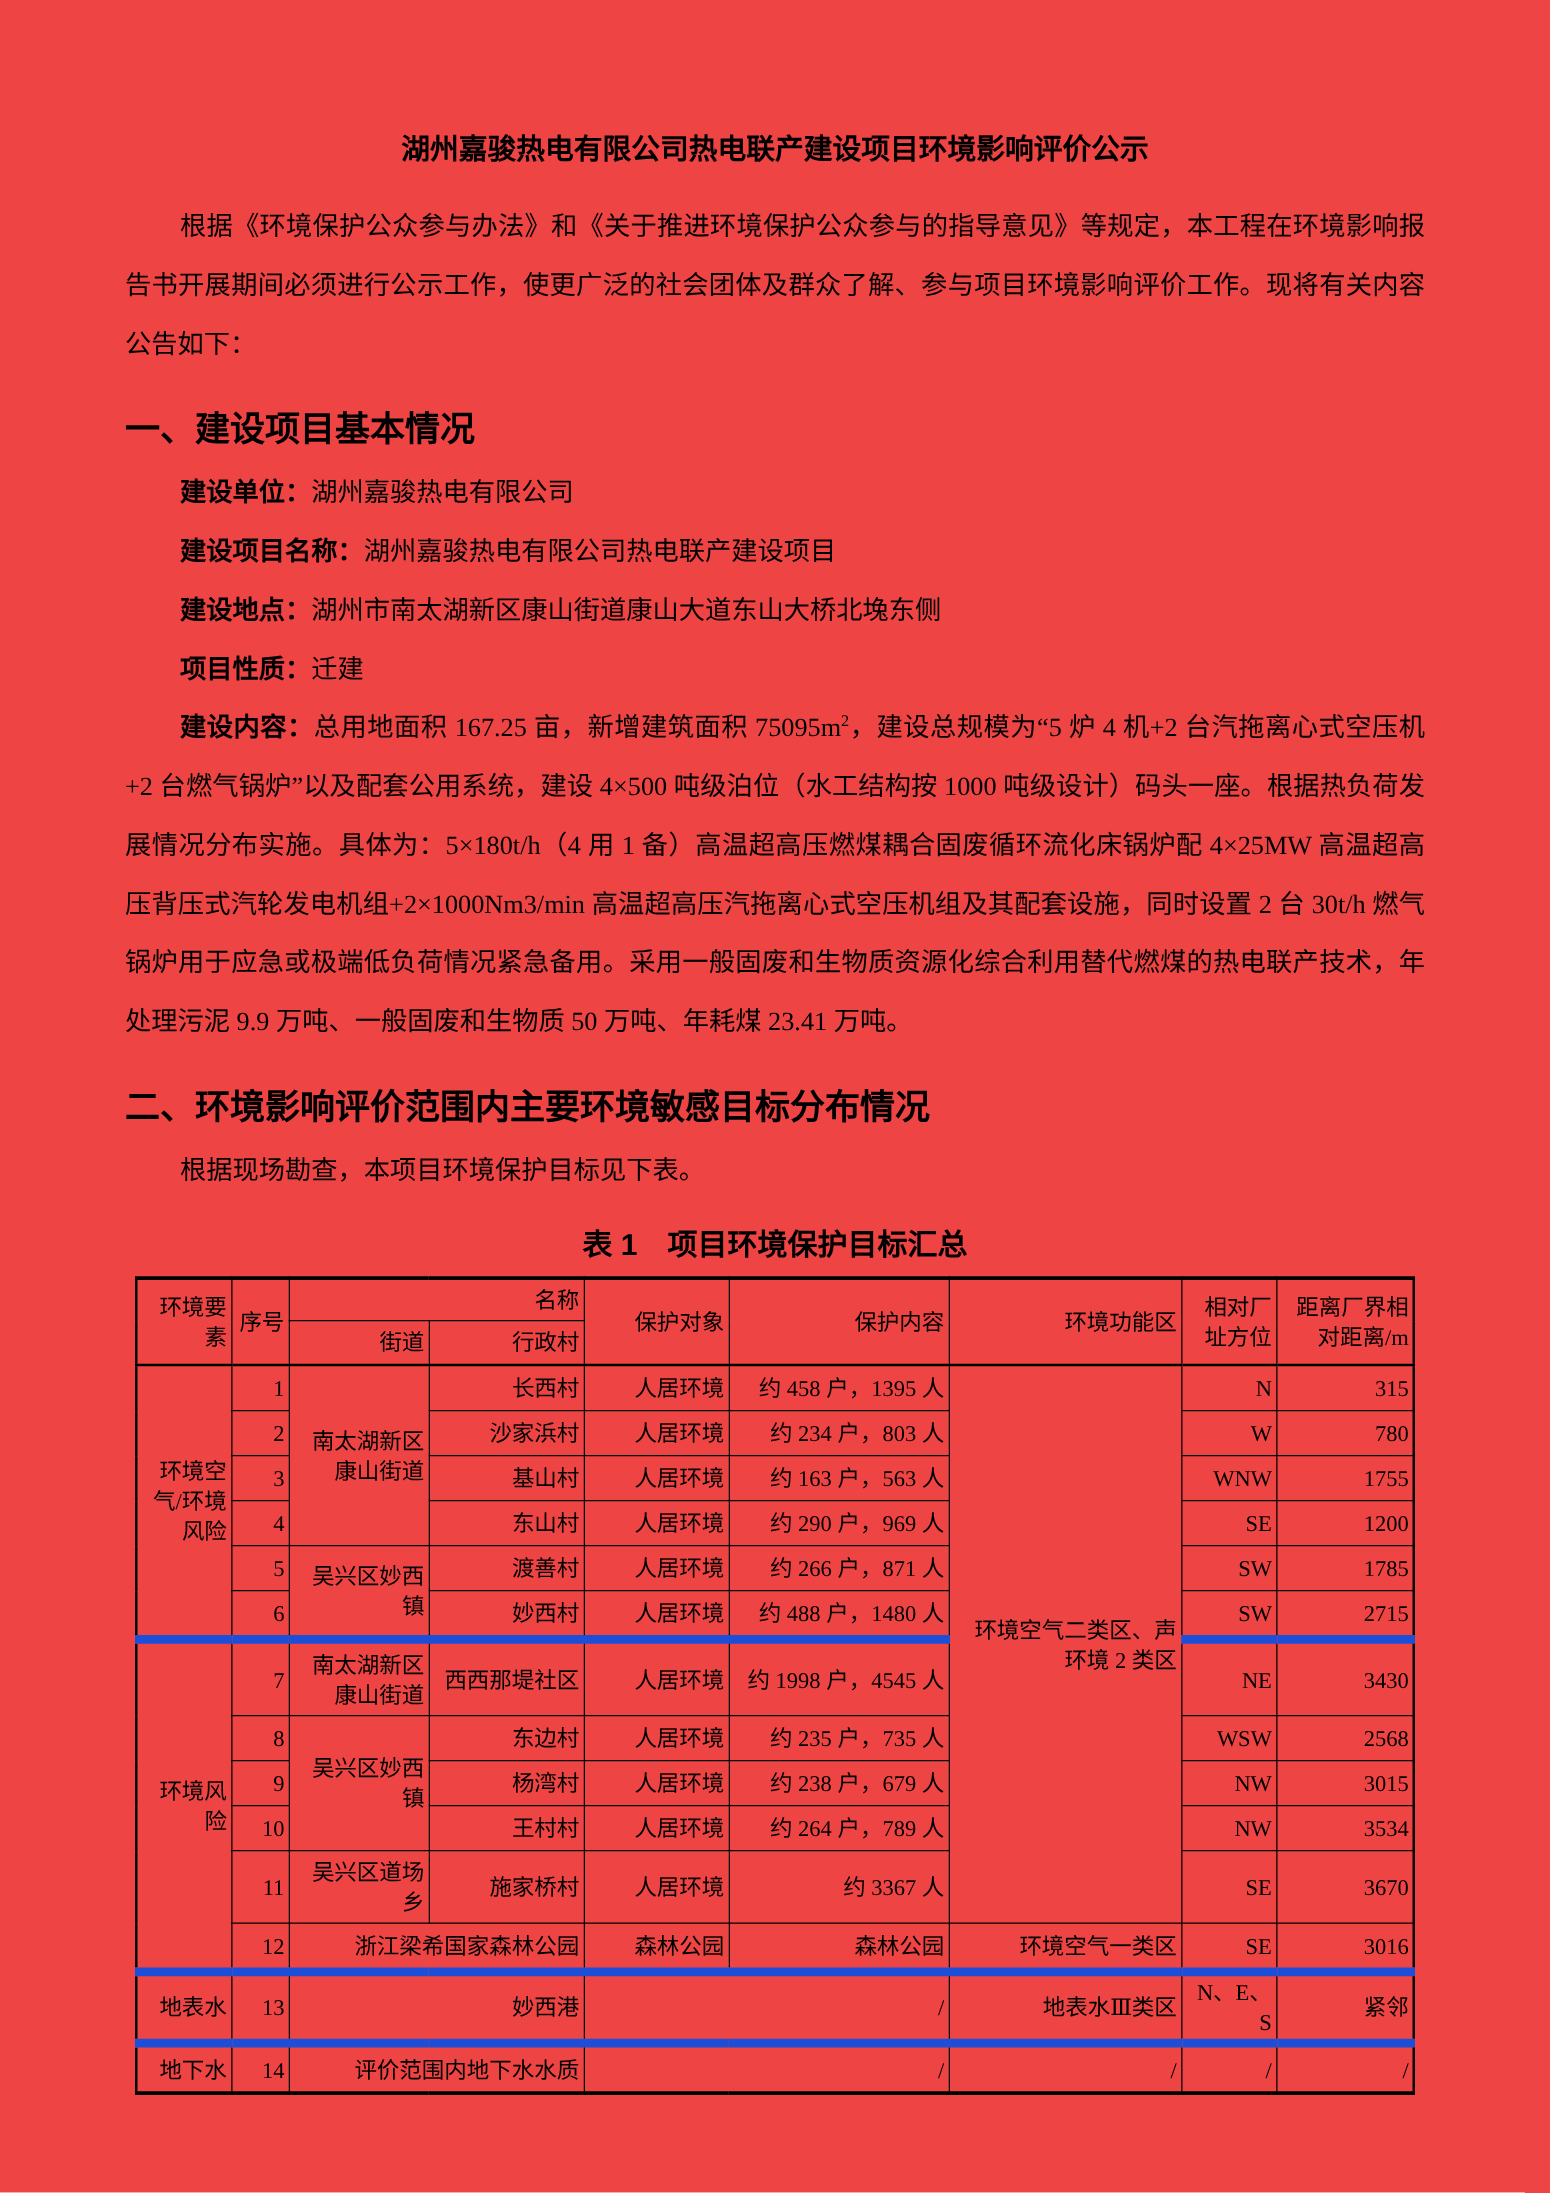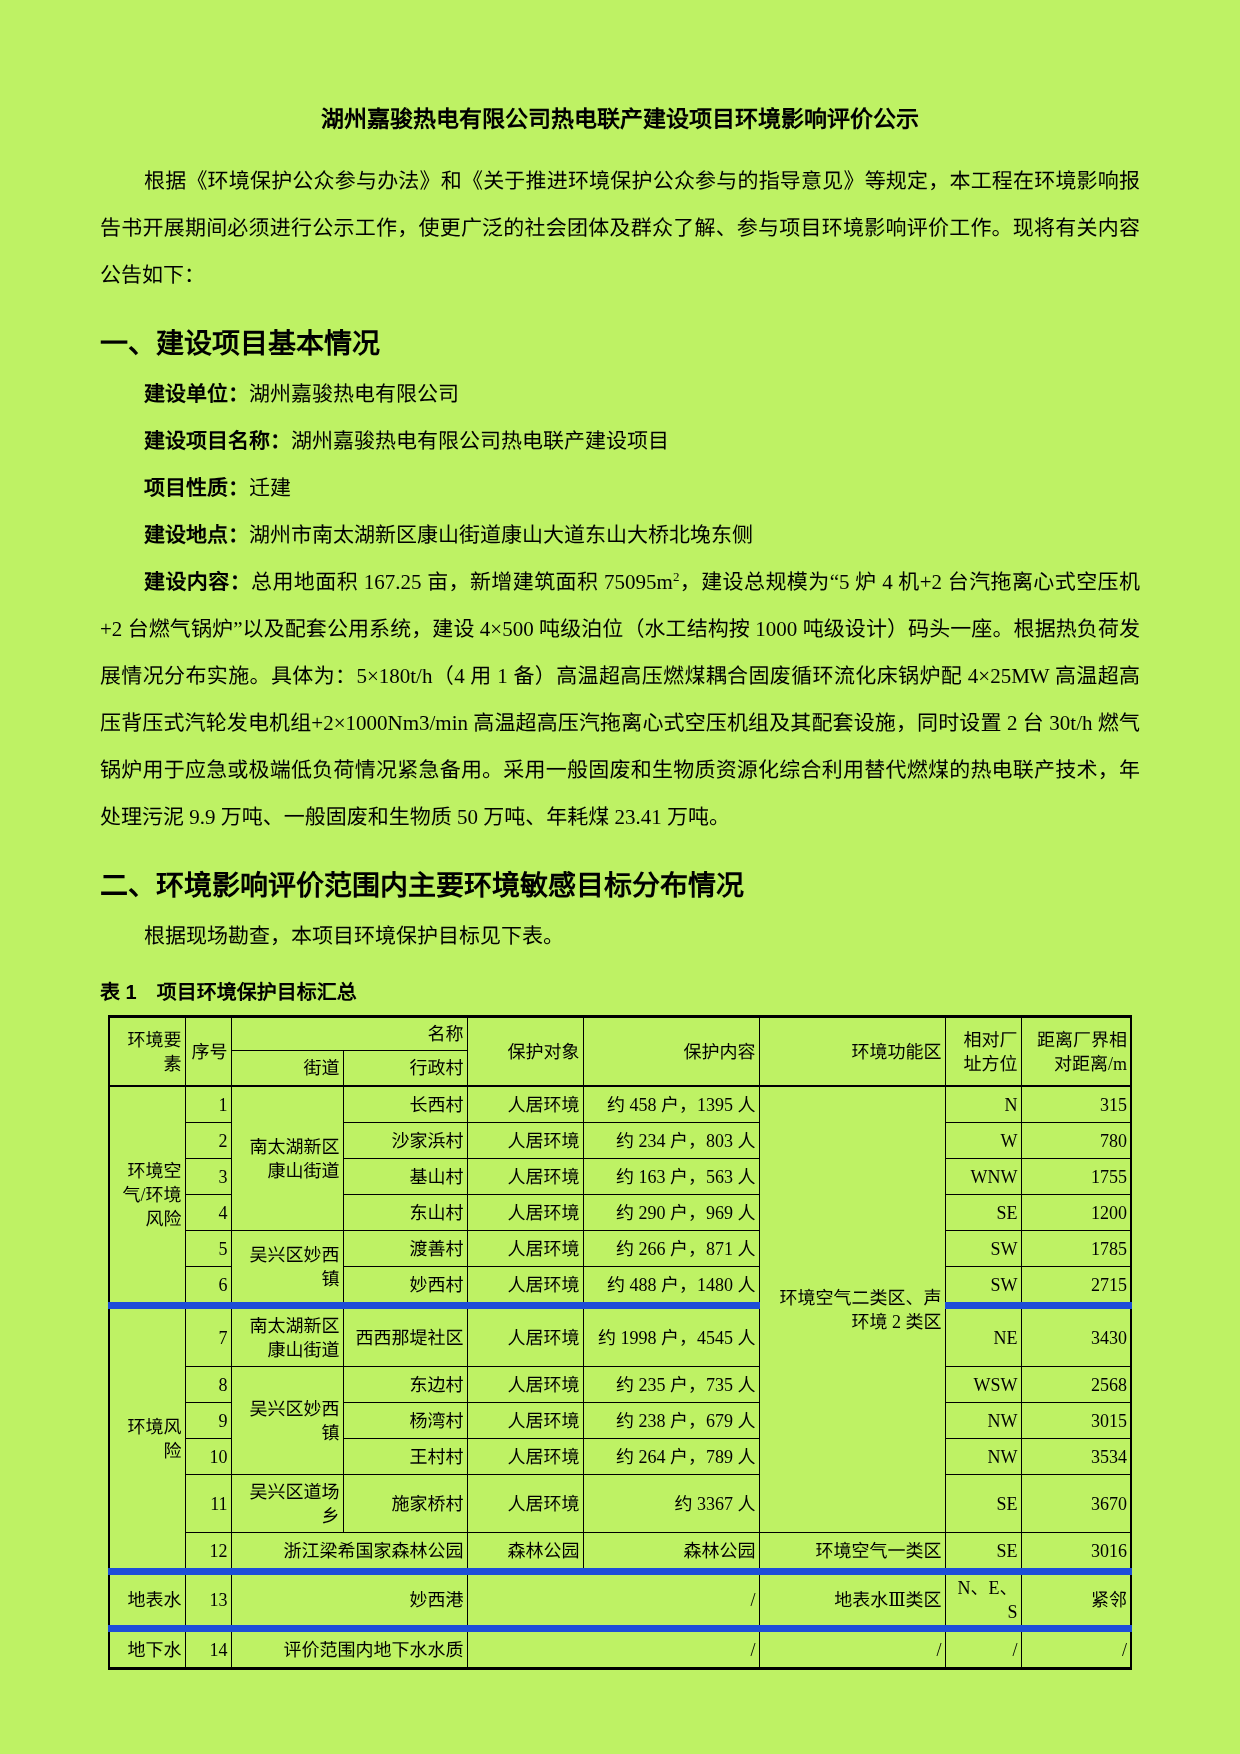--- a/index.html
+++ b/index.html
@@ -1,21 +1,21 @@
 <!DOCTYPE html>
 <html lang="zh-CN"><head>
 <meta charset="utf-8">
 <style>
   html, body { margin: 0; padding: 0; background: #ffffff; }
   .page {
     position: relative;
     width: 1240px;
     height: 1754px;
     margin: 0 auto;
-    background: #bef264;
+    background: #ef4444;
     box-sizing: border-box;
     padding: 100px 100px 40px 100px;
     overflow: hidden;
     color: #000000;
     font-family: "Liberation Serif", "DejaVu Serif", serif;
   }
   .doc-title {
     margin: 0 0 20px 0;
     text-align: center;
     font-family: "Liberation Sans", "DejaVu Sans", sans-serif;
@@ -34,23 +34,24 @@
     margin: 22px 0 4px 0;
     font-family: "Liberation Sans", "DejaVu Sans", sans-serif;
     font-weight: bold;
     font-size: 28px;
     line-height: 46px;
   }
   .lbl { font-weight: bold; }
   .para sup { font-size: 13px; line-height: 0; }
   .table-caption {
     margin: 16px 0 10px 0;
+    text-align: center;
     font-family: "Liberation Sans", "DejaVu Sans", sans-serif;
     font-weight: bold;
-    font-size: 20px;
+    font-size: 24px;
   }
   table.env {
     border-collapse: collapse;
     table-layout: fixed;
     width: 1022px;
     margin: 0 auto;
     font-size: 18px;
     text-align: right;
     border-top: 3px solid #000;
     border-bottom: 3px solid #000;
@@ -80,23 +81,23 @@
   <h1 class="doc-title">湖州嘉骏热电有限公司热电联产建设项目环境影响评价公示</h1>
 
   <p class="para">根据《环境保护公众参与办法》和《关于推进环境保护公众参与的指导意见》等规定，本工程在环境影响报告书开展期间必须进行公示工作，使更广泛的社会团体及群众了解、参与项目环境影响评价工作。现将有关内容公告如下：</p>
 
   <h2 class="sec-heading">一、建设项目基本情况</h2>
 
   <p class="para"><span class="lbl">建设单位：</span><span>湖州嘉骏热电有限公司</span></p>
 
   <p class="para"><span class="lbl">建设项目名称：</span><span>湖州嘉骏热电有限公司热电联产建设项目</span></p>
 
+  <p class="para"><span class="lbl">建设地点：</span><span>湖州市南太湖新区康山街道康山大道东山大桥北堍东侧</span></p>
+
   <p class="para"><span class="lbl">项目性质：</span><span>迁建</span></p>
-
-  <p class="para"><span class="lbl">建设地点：</span><span>湖州市南太湖新区康山街道康山大道东山大桥北堍东侧</span></p>
 
   <p class="para"><span class="lbl">建设内容：</span><span>总用地面积 167.25 亩，新增建筑面积 75095m</span><sup>2</sup><span>，建设总规模为“5 炉 4 机+2 台汽拖离心式空压机+2 台燃气锅炉”以及配套公用系统，建设 4×500 吨级泊位（水工结构按 1000 吨级设计）码头一座。根据热负荷发展情况分布实施。具体为：5×180t/h（4 用 1 备）高温超高压燃煤耦合固废循环流化床锅炉配 4×25MW 高温超高压背压式汽轮发电机组+2×1000Nm3/min 高温超高压汽拖离心式空压机组及其配套设施，同时设置 2 台 30t/h 燃气锅炉用于应急或极端低负荷情况紧急备用。采用一般固废和生物质资源化综合利用替代燃煤的热电联产技术，年处理污泥 9.9 万吨、一般固废和生物质 50 万吨、年耗煤 23.41 万吨。</span></p>
 
   <h2 class="sec-heading">二、环境影响评价范围内主要环境敏感目标分布情况</h2>
 
   <p class="para">根据现场勘查，本项目环境保护目标见下表。</p>
 
   <div class="table-caption">表 1　项目环境保护目标汇总</div>
 
   <table class="env">

